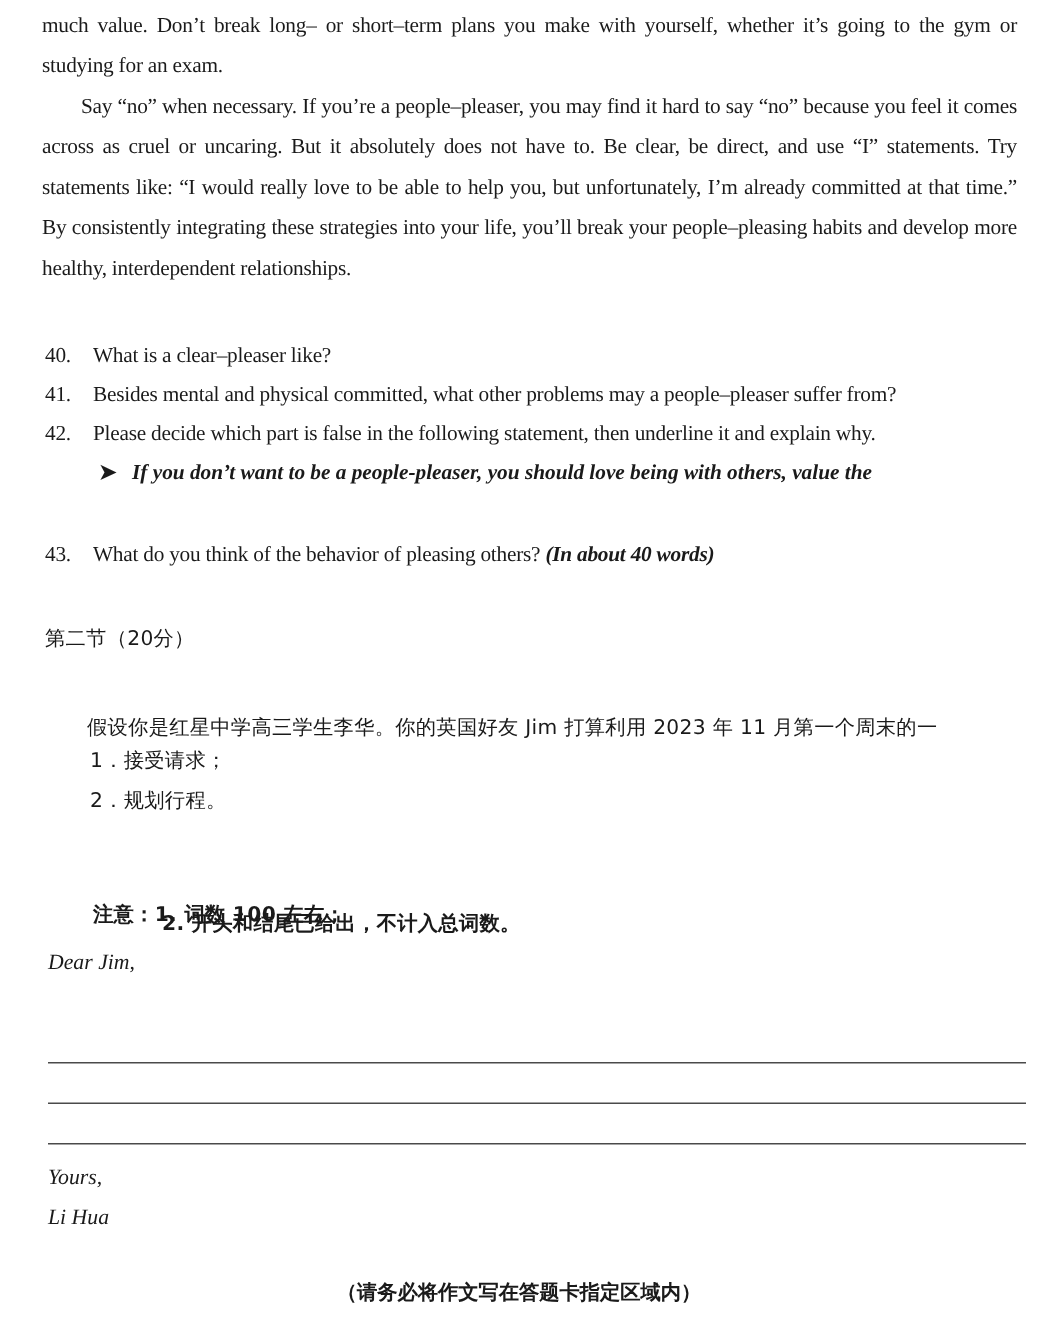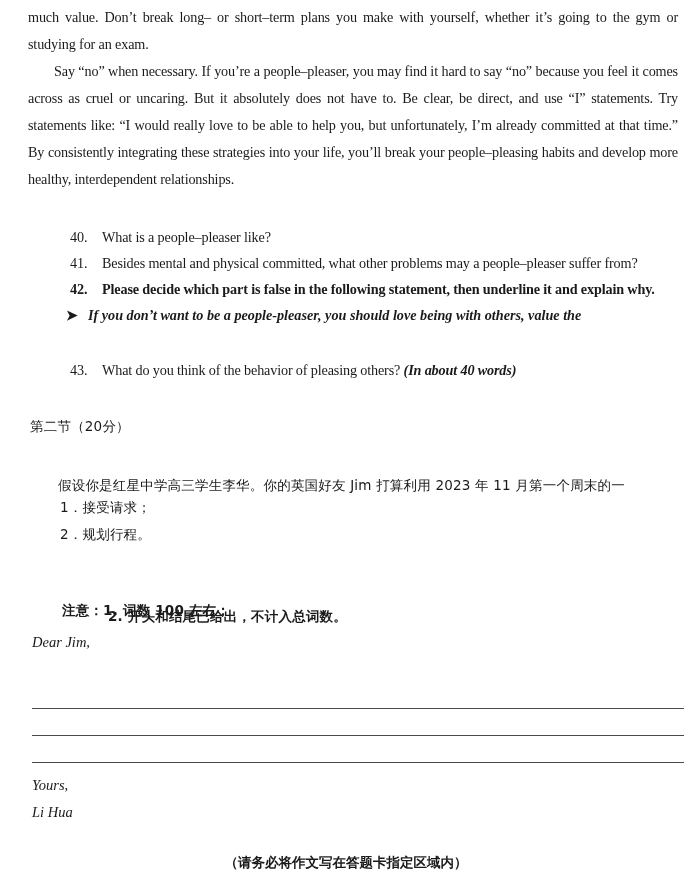--- a/index.html
+++ b/index.html
@@ -31,21 +31,21 @@
     }
     .para .indent { display: inline-block; width: 26px; }
     .q {
       position: absolute;
       left: 30px;
       width: 650px;
       font-size: 14.2px;
       line-height: 20px;
       letter-spacing: -0.15px;
     }
-    .q .num { display: inline-block; width: 32px; margin-left: 40px; }
+    .q .num { display: inline-block; width: 32px; }
     .stmt {
       position: absolute;
       left: 66px;
       width: 600px;
       font-size: 14.2px;
       line-height: 27px;
       font-weight: bold;
       font-style: italic;
     }
     .stmt .arrow {
@@ -93,26 +93,26 @@
 </head>
 <body>
 
 <div class="page">
 
   <div class="para" style="top:4px;">much value. Don’t break long– or short–term plans you make with yourself, whether it’s going to the gym or studying for an exam.</div>
 
   <div class="para" style="top:58px;"><span class="indent"></span><span>Say “no” when necessary. If you’re a people–pleaser, you may find it hard to say “no” because you feel it comes across as cruel or uncaring. But it absolutely does not have to. Be clear, be direct, and use “I” statements. Try statements like: “I would really love to be able to help you, but unfortunately, I’m already committed at that time.” By consistently integrating these strategies into your life, you’ll break your people–pleasing habits and develop more healthy, interdependent relationships.</span></div>
 
   <div class="q" style="top:227px;">
-    <span class="num">40.</span><span>What is a people–pleaser like?</span>
+    <span class="num">40.</span><span>What is a clear–pleaser like?</span>
   </div>
   <div class="q" style="top:253px;">
     <span class="num">41.</span><span>Besides mental and physical committed, what other problems may a people–pleaser suffer from?</span>
   </div>
-  <div class="q" style="top:279px;font-weight:bold;">
+  <div class="q" style="top:279px;">
     <span class="num">42.</span><span>Please decide which part is false in the following statement, then underline it and explain why.</span>
   </div>
 
   <div class="stmt" style="top:302px;">
     <span class="arrow">➤</span><span>If you don’t want to be a people-pleaser, you should love being with others, value the</span>
   </div>
 
   <div class="q" style="top:360px;">
     <span class="num">43.</span><span>What do you think of the behavior of pleasing others?</span>
     <b><i>(In about 40 words)</i></b>

